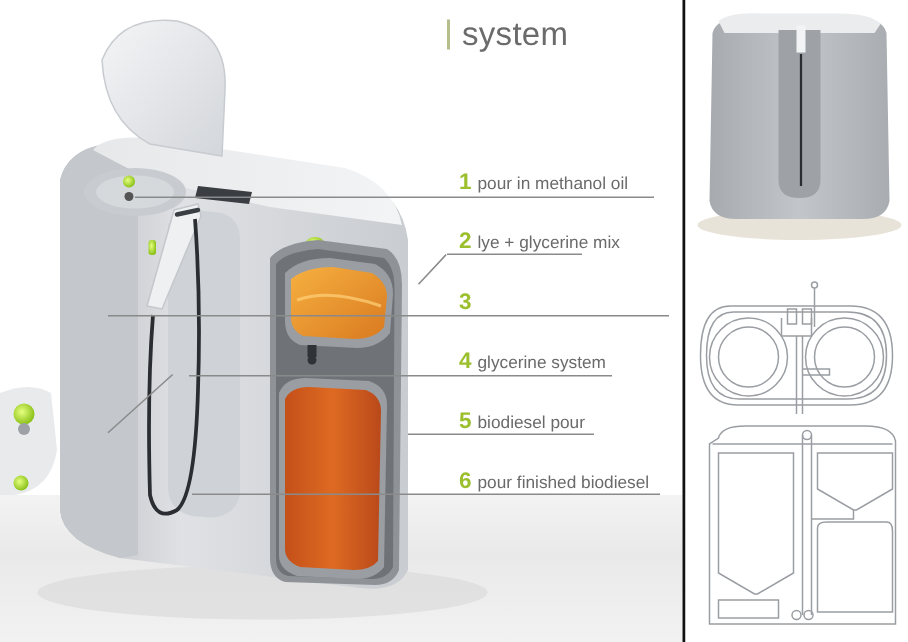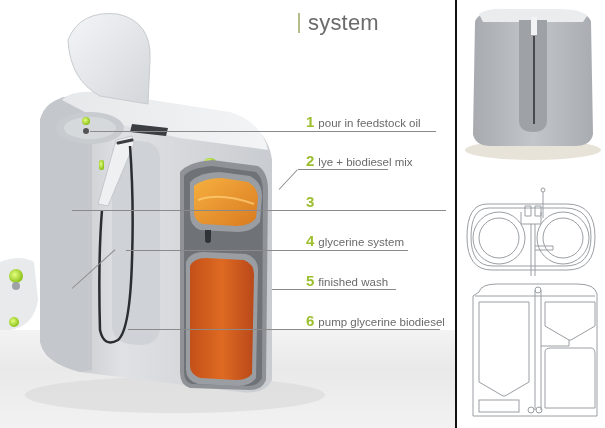--- a/index.html
+++ b/index.html
@@ -114,40 +114,40 @@
   <div class="leader" style="left:298px; top:169px; width:90px;"></div>
   <div class="leader-diag" style="left:279px; top:189px; width:27px; transform: rotate(-47deg);"></div>
   <div class="leader" style="left:72px; top:210px; width:374px;"></div>
   <div class="leader" style="left:126px; top:250px; width:282px;"></div>
   <div class="leader-diag" style="left:72px; top:288px; width:58px; transform: rotate(-42deg);"></div>
   <div class="leader" style="left:272px; top:289px; width:124px;"></div>
   <div class="leader" style="left:128px; top:329px; width:312px;"></div>
 
   <div class="callout" style="left:306px; top:113px;">
     <span class="num">1</span>
-    <span class="lbl">pour in feedstock oil</span>
+    <span class="lbl">pour in methanol oil</span>
   </div>
   <div class="callout" style="left:306px; top:152px;">
     <span class="num">2</span>
-    <span class="lbl">lye + biodiesel mix</span>
+    <span class="lbl">lye + glycerine mix</span>
   </div>
   <div class="callout" style="left:306px; top:193px;">
     <span class="num">3</span>
   </div>
   <div class="callout" style="left:306px; top:232px;">
     <span class="num">4</span>
     <span class="lbl">glycerine system</span>
   </div>
   <div class="callout" style="left:306px; top:272px;">
     <span class="num">5</span>
-    <span class="lbl">finished wash</span>
+    <span class="lbl">biodiesel pour</span>
   </div>
   <div class="callout" style="left:306px; top:312px;">
     <span class="num">6</span>
-    <span class="lbl">pump glycerine biodiesel</span>
+    <span class="lbl">pour finished biodiesel</span>
   </div>
 </div>
 
 <div class="divider"></div>
 
 <div class="side">
 
   <svg width="148" height="170" viewBox="0 0 148 170" style="position:absolute;left:0;top:0;">
     <defs>
       <linearGradient id="frG" x1="0" x2="1" y1="0" y2="0">

